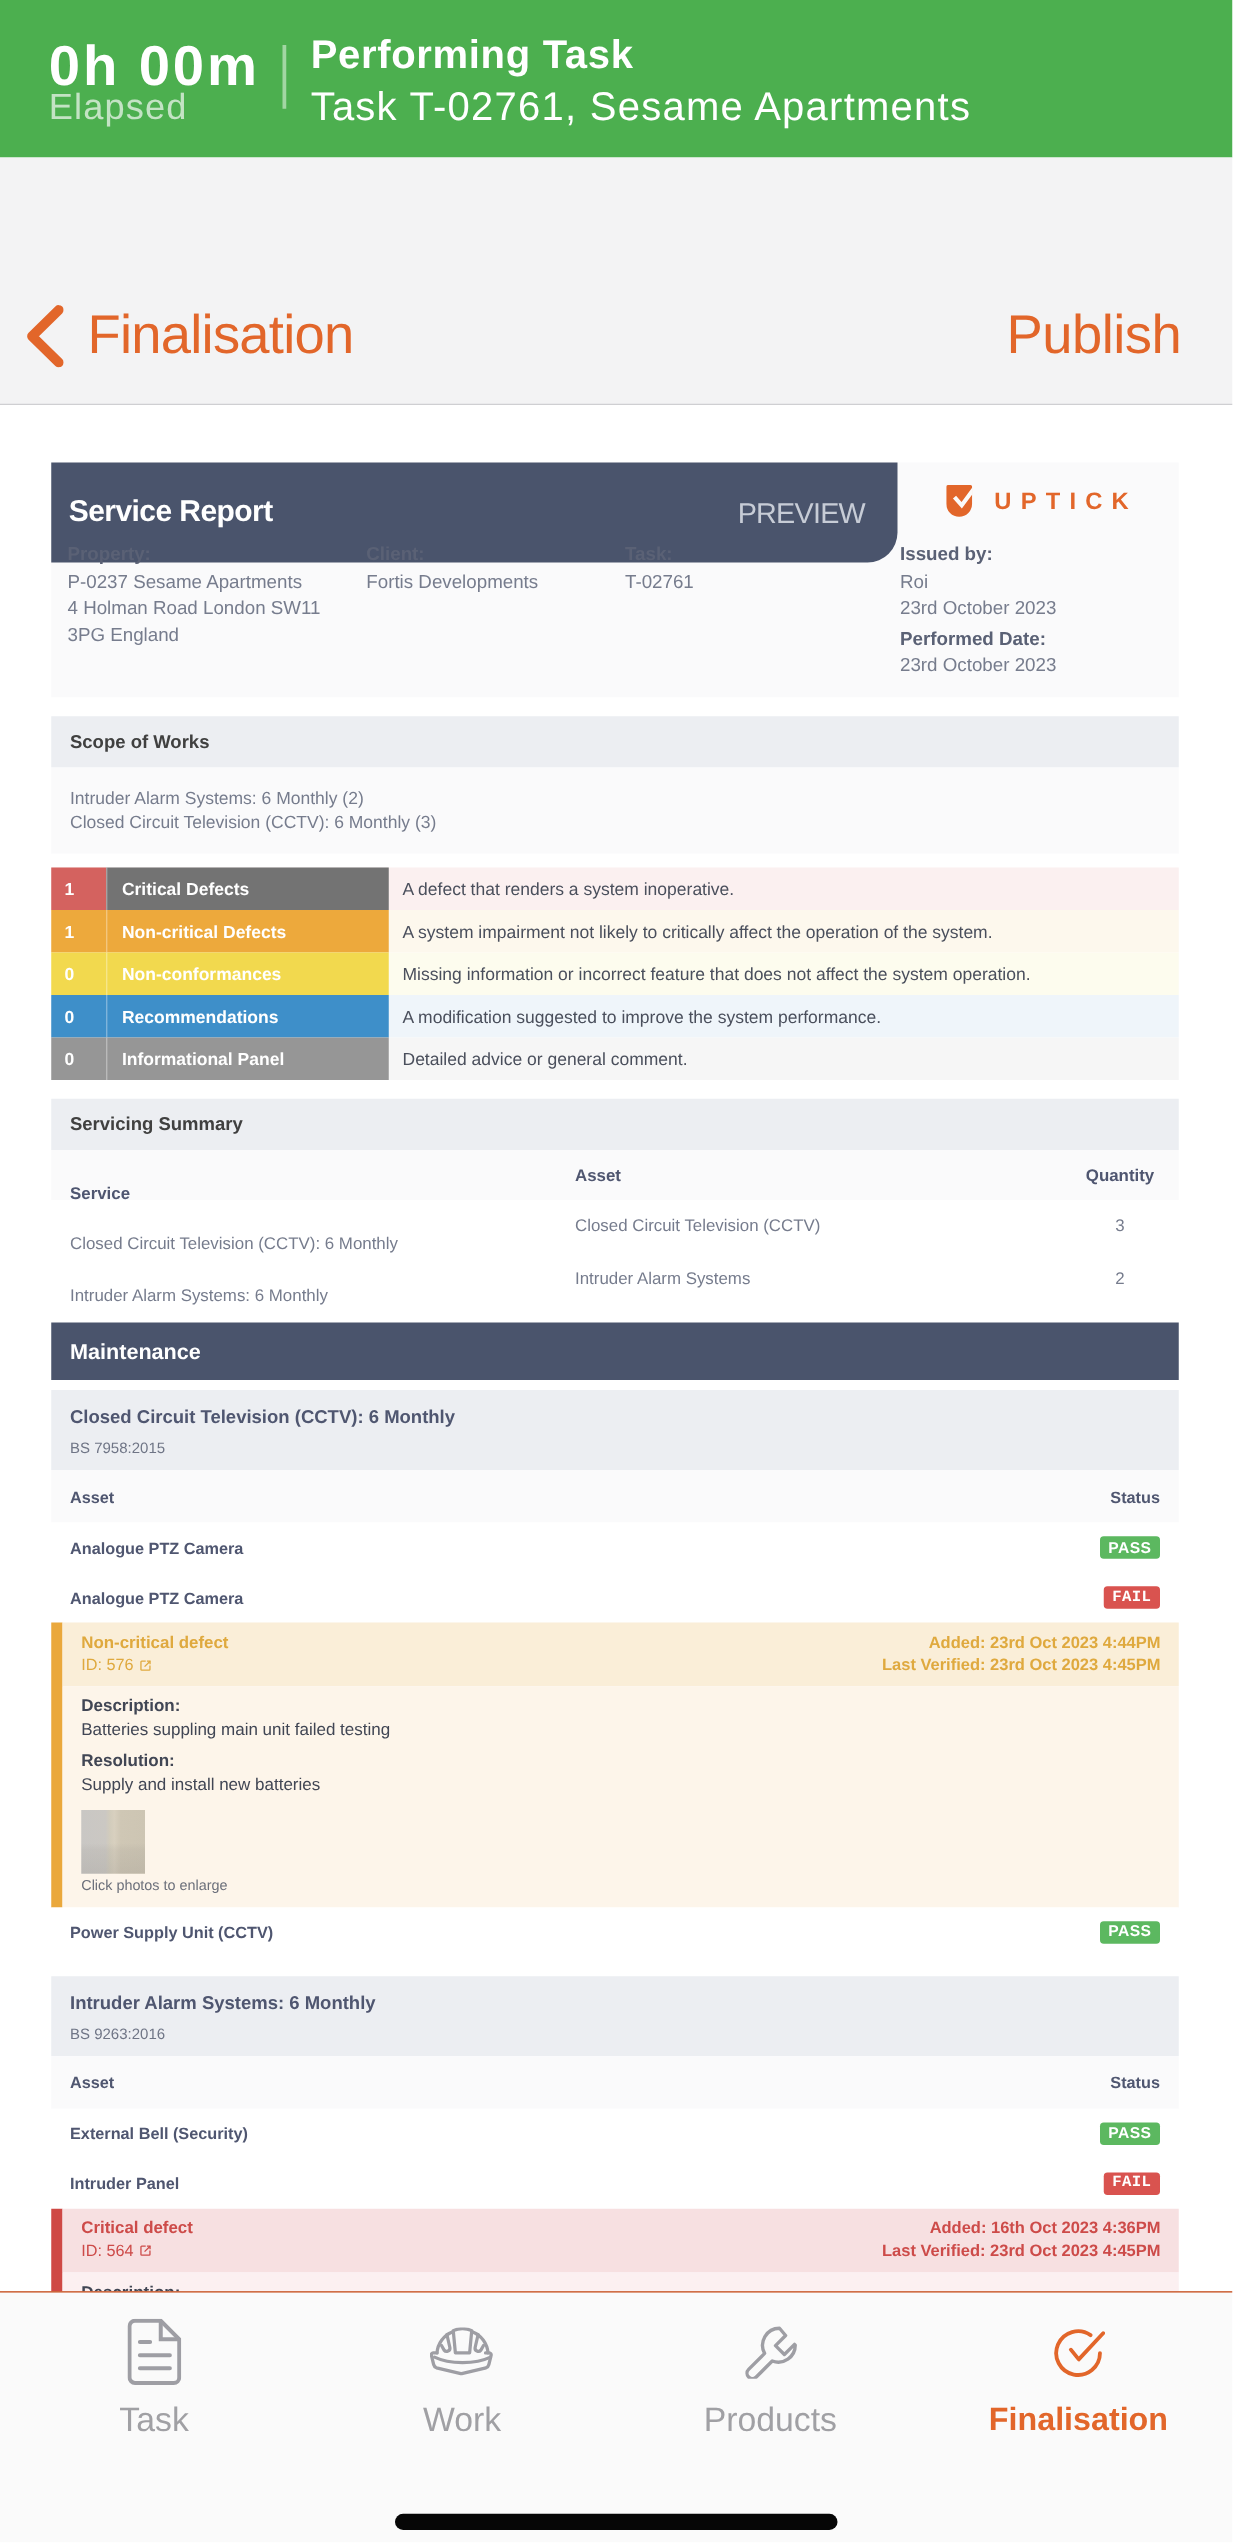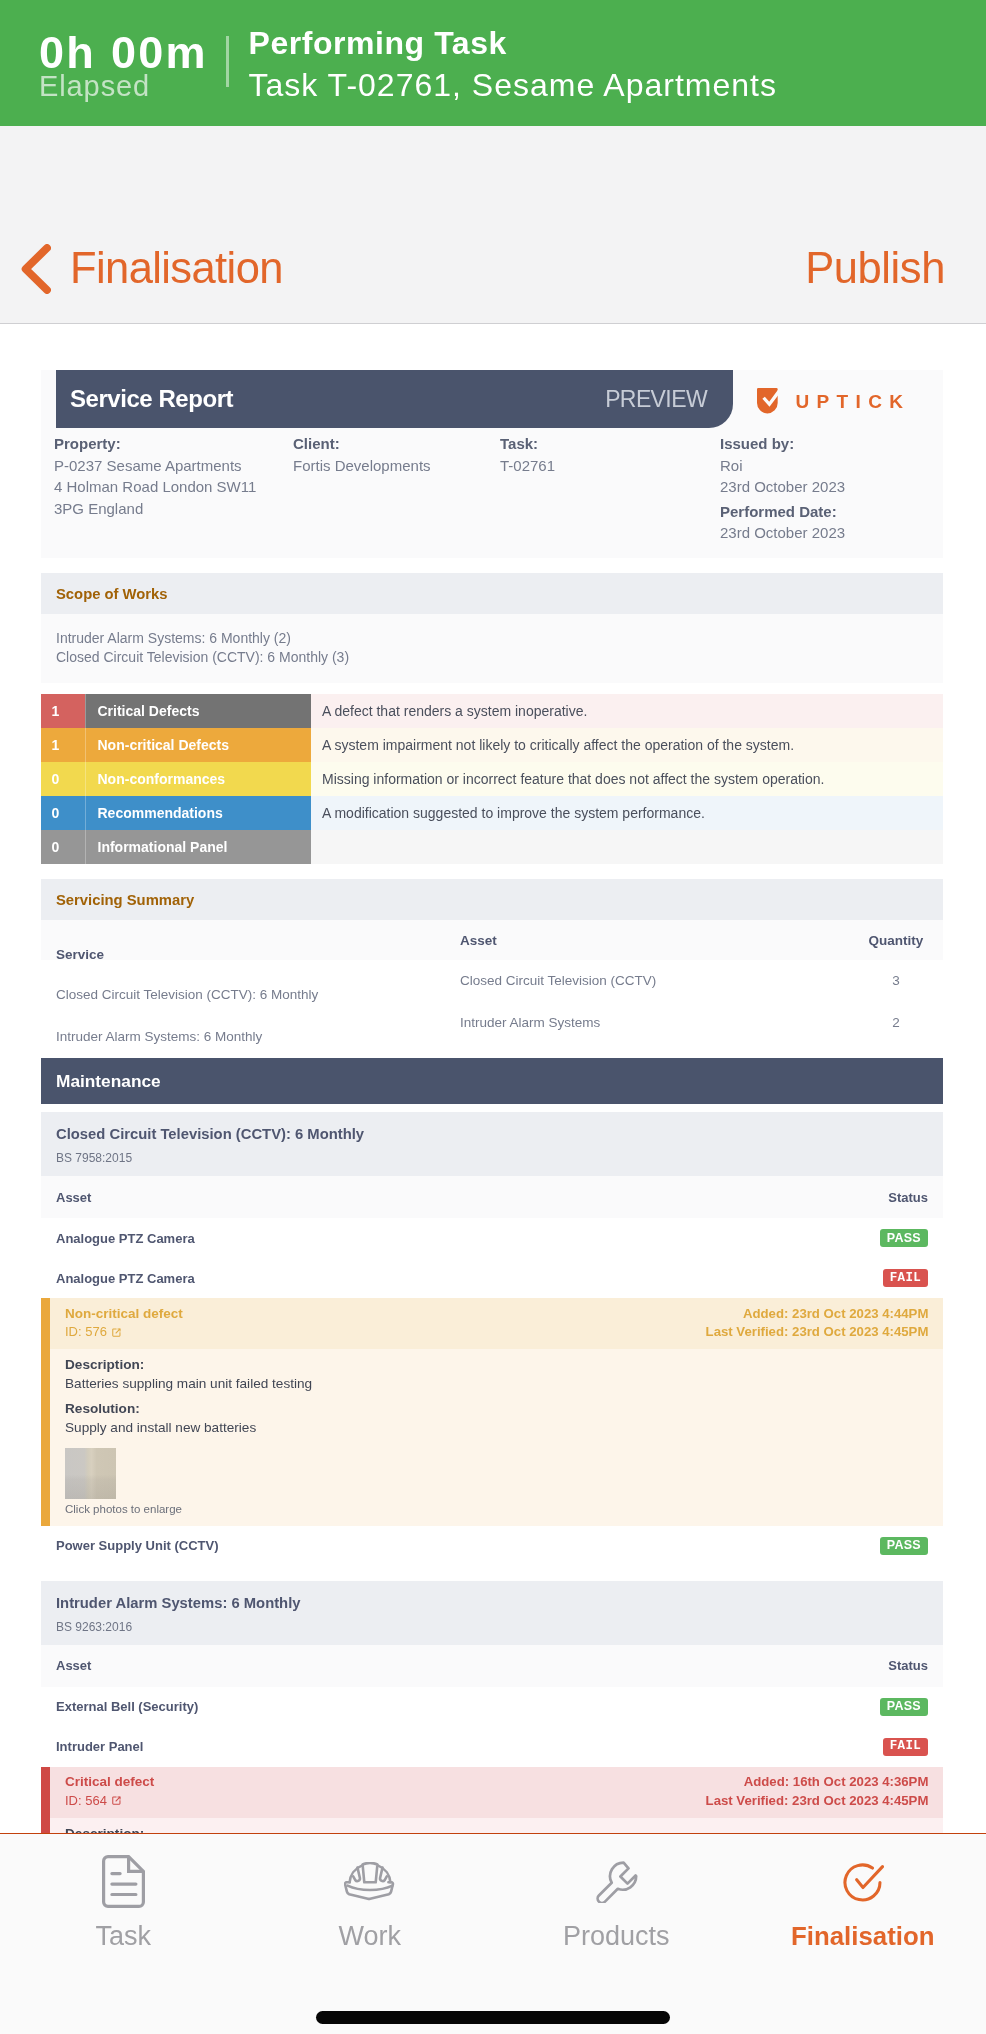--- a/index.html
+++ b/index.html
@@ -24,43 +24,43 @@
   .chev { width:30px; height:50px; margin:0 19px -1px 1px; display:block; }
   .navtitle { color:#e2662a; font-size:43.5px; line-height:50px; letter-spacing:-0.6px;}
   .navright { color:#e2662a; font-size:43.5px; line-height:50px; letter-spacing:-0.4px;}
 
   
   .body { position:absolute; top:325px; left:0; right:0; bottom:0; background:#fff; overflow:hidden;}
   .card { margin:45px 43px 0 41px; }
 
   
   .rhead { position:relative; height:66px; background:#fafafb; }
-  .rhead .bar { position:absolute; left:0; top:0; width:677px; height:58px;
+  .rhead .bar { position:absolute; left:0; top:0; width:677px; height:80px;
                 background:#4a546c; border-bottom-right-radius:24px;
                 display:flex; align-items:center; justify-content:space-between;
-                padding:0 26px 0 14px;margin-left:15px; }
+                padding:0 26px 0 14px; }
   .rhead .title { color:#fff; font-size:24px; font-weight:bold; letter-spacing:-0.45px;}
   .rhead .preview { color:#c7ccd6; font-size:23px; letter-spacing:-0.6px;}
   .logo { position:absolute; left:716px; top:18.4px; display:flex; align-items:center; }
   .logo .wordmark { color:#e2662a; font-weight:bold; font-size:19px; letter-spacing:7.36px; margin-left:17.8px; line-height:19px;}
 
   .rbg { background:#fafafb; }
   .rmeta { position:relative; height:122px; }
   .rmeta .col { position:absolute; top:-3px; font-size:15px; color:#767c8d; line-height:21.5px; }
   .rmeta .col b { color:#5a6175; font-weight:bold; display:block; }
   .c4 b + span + br + span + b { margin-top:3px; }
   .c1 { left:13px; } .c2 { left:252px; } .c3 { left:459px; } .c4 { left:679px; }
 
   .gap { height:15px; background:#fff; }
   .gap12 { height:11px; background:#fff; }
   .gap12b { height:15px; background:#fff; }
   .gap8 { height:8px; background:#fff; }
 
   .sect-head { background:#eceef2; height:41px; padding:0 15px; font-size:14.8px; font-weight:bold;
-               color:#a16207; display:flex; align-items:center; }
+               color:#404040; display:flex; align-items:center; }
   .sect-body { background:#fafafb; padding:15px 15px 0; font-size:14px; color:#767c8d; line-height:19.2px; height:69px;}
 
   
   .legend { background:#fff; }
   .lrow { display:flex; align-items:stretch; height:34px; }
   .lnum { width:44px; padding-left:10.5px; color:#fff; font-size:14px; font-weight:bold; display:flex; align-items:center; }
   .lname { width:226px; padding-left:11.5px; color:#fff; font-size:14px; font-weight:bold; display:flex; align-items:center;
            border-left:1px solid rgba(255,255,255,0.28); }
   .ldesc { flex:1; padding-left:11px; color:#4a4f5c; font-size:14px; display:flex; align-items:center; }
 
@@ -216,20 +216,21 @@
             <div class="ldesc">Missing information or incorrect feature that does not affect the system operation.</div>
           </div>
           <div class="lrow" style="background: rgb(239, 245, 250);">
             <div class="lnum" style="background:#3e8fc9">0</div>
             <div class="lname" style="background:#3e8fc9">Recommendations</div>
             <div class="ldesc">A modification suggested to improve the system performance.</div>
           </div>
           <div class="lrow" style="background: rgb(246, 246, 246);">
             <div class="lnum" style="background:#969696">0</div>
             <div class="lname" style="background:#969696">Informational Panel</div>
+            <div class="ldesc">Detailed advice or general comment.</div>
           </div>
         </div>
 
       <div class="gap"></div>
 
       <div class="sect-head">Servicing Summary</div>
       <div class="tbl" id="summary">
           <div class="th">
             <span class="cA">Service</span>
             <span class="cB">Asset</span>

